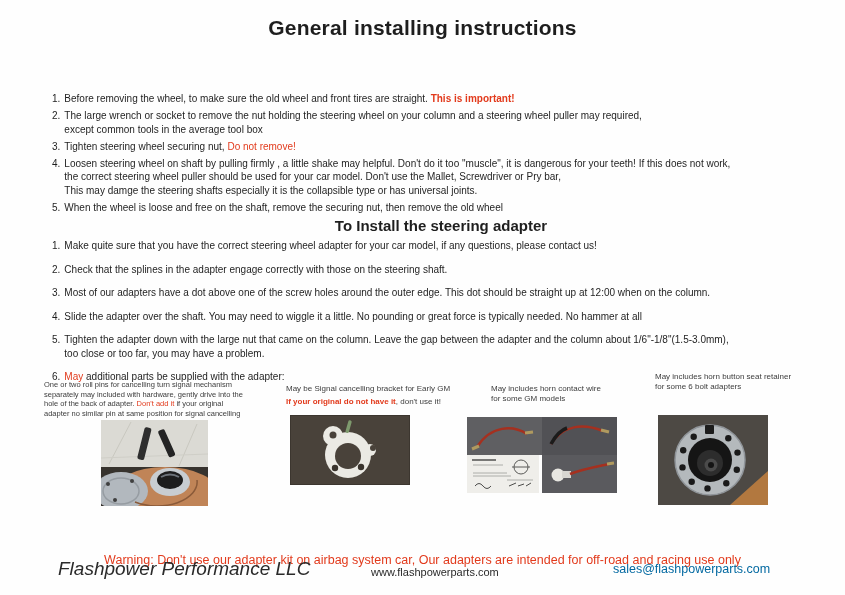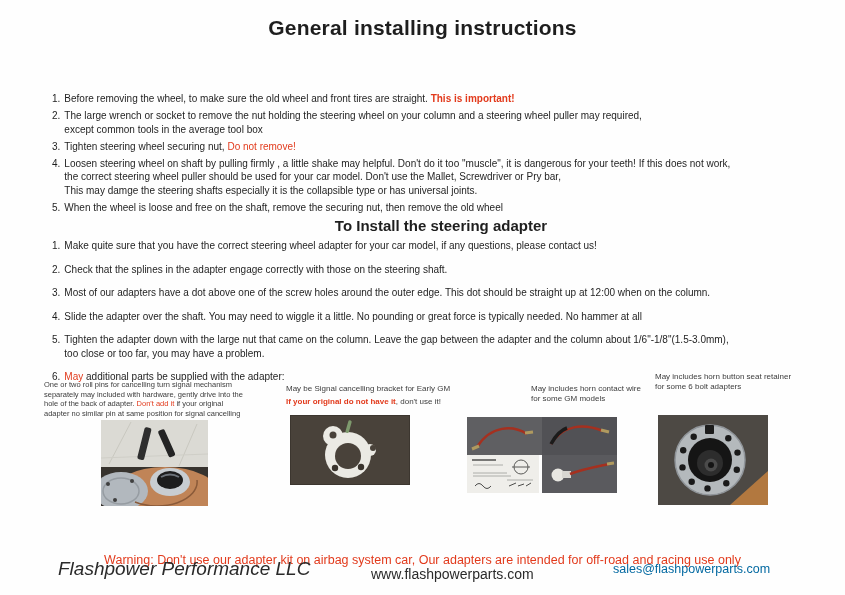--- a/index.html
+++ b/index.html
@@ -25,33 +25,33 @@
   .list-remove{top:92px;}
   .list-install{top:239px;}
   .item{display:flex; margin-bottom:3.5px;}
   .list-install .item{margin-bottom:10px;}
   .item .num{flex:0 0 auto; margin-right:4px; font-size:10px; line-height:13.5px;}
   .item .txt{font-size:10px; line-height:13.5px; white-space:pre-wrap;}
   .parts{position:absolute; top:372px; left:0; width:845px; height:150px;}
   .note{position:absolute; font-size:7.5px; line-height:9.5px; white-space:pre; color:#3c3c3c;}
   .note-1{left:44px; top:8px;}
   .note-2{left:286px; top:10px; font-size:8px; line-height:13px;}
-  .note-3{left:491px; top:12px; font-size:8px;margin-left:40px;}
+  .note-3{left:491px; top:12px; font-size:8px;}
   .note-4{left:655px; top:0; font-size:8px;}
   .photo{position:absolute; display:block;}
   .photo-1{left:101px; top:48px;}
   .photo-2{left:290px; top:43px;}
   .photo-3{left:467px; top:45px;}
   .photo-4{left:658px; top:43px;}
   .warning{
     position:absolute; top:524px; left:0; right:0; text-align:center;
     color:var(--red); font-size:12.5px; line-height:14.5px; white-space:pre;
   }
   .footer-company{position:absolute; left:58px; top:558px; font-size:19px; color:#2a2a2a; white-space:pre;font-style:italic;}
-  .footer-website{position:absolute; left:371px; top:566px; font-size:14px; color:#2a2a2a; white-space:pre;}
+  .footer-website{position:absolute; left:371px; top:566px; font-size:11px; color:#2a2a2a; white-space:pre;}
   .footer-email{position:absolute; left:613px; top:562px; font-size:12.5px; color:#0369a1; white-space:pre;}
 </style>
 </head>
 <body>
 
 <div class="page">
 
   <div class="doc-title">General installing instructions</div>
 
 

